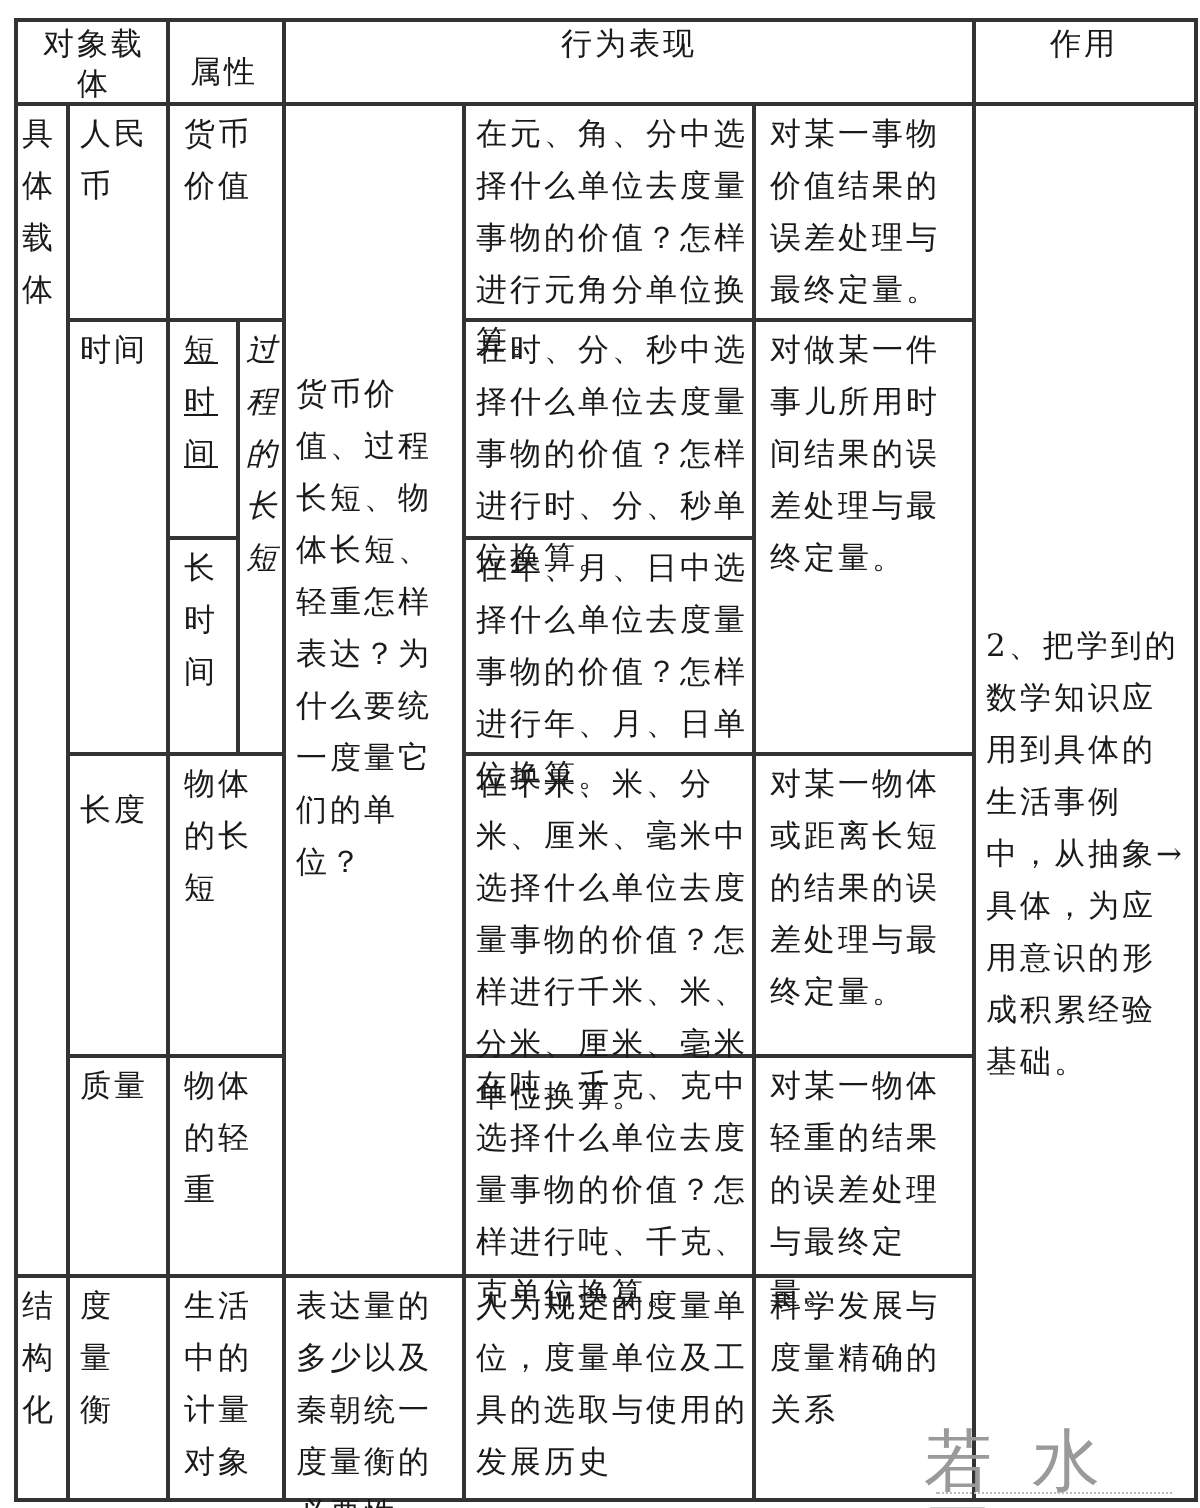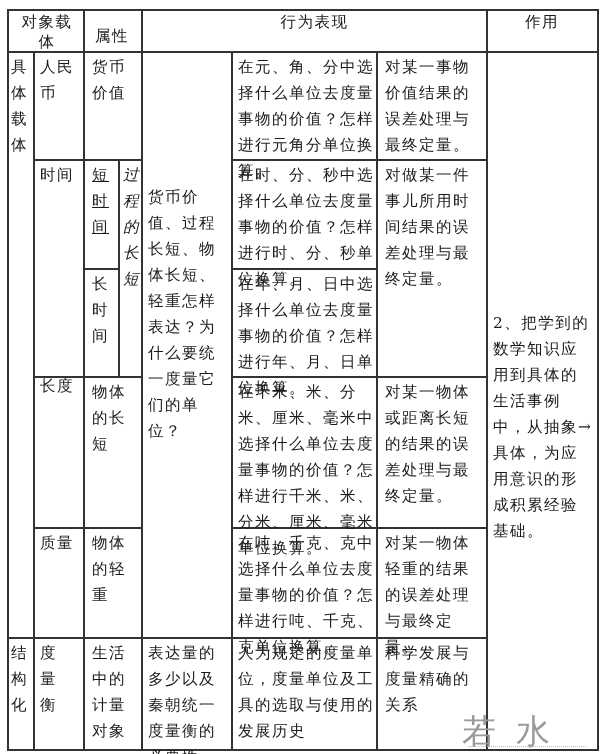--- a/index.html
+++ b/index.html
@@ -62,21 +62,21 @@
   <div class="cell" style="left:148px;top:184px;width:82px;">货币价值、过程长短、物体长短、轻重怎样表达？为什么要统一度量它们的单位？</div>
 
   <div class="cell" style="left:40px;top:162px;width:40px;">时间</div>
   <div class="cell" style="left:92px;top:162px;width:20px;text-decoration:underline;">短时间</div>
   <div class="cell" style="left:92px;top:271px;width:20px;">长时间</div>
   <div class="cell" style="left:123px;top:162px;width:20px;font-style:italic;">过程的长短</div>
   <div class="cell" style="left:238px;top:162px;width:136px;">在时、分、秒中选择什么单位去度量事物的价值？怎样进行时、分、秒单位换算。</div>
   <div class="cell" style="left:238px;top:271px;width:136px;">在年、月、日中选择什么单位去度量事物的价值？怎样进行年、月、日单位换算。</div>
   <div class="cell" style="left:385px;top:162px;width:98px;">对做某一件事儿所用时间结果的误差处理与最终定量。</div>
 
-  <div class="cell" style="left:40px;top:373px;width:40px;">长度</div>
+  <div class="cell" style="left:40px;top:392px;width:40px;">长度</div>
   <div class="cell" style="left:92px;top:379px;width:46px;">物体的长短</div>
   <div class="cell" style="left:238px;top:379px;width:136px;">在千米、米、分米、厘米、毫米中选择什么单位去度量事物的价值？怎样进行千米、米、分米、厘米、毫米单位换算。</div>
   <div class="cell" style="left:385px;top:379px;width:98px;">对某一物体或距离长短的结果的误差处理与最终定量。</div>
 
   <div class="cell" style="left:40px;top:530px;width:40px;">质量</div>
   <div class="cell" style="left:92px;top:530px;width:46px;">物体的轻重</div>
   <div class="cell" style="left:238px;top:530px;width:136px;">在吨、千克、克中选择什么单位去度量事物的价值？怎样进行吨、千克、克单位换算。</div>
   <div class="cell" style="left:385px;top:530px;width:98px;">对某一物体轻重的结果的误差处理与最终定量。</div>
 
   <div class="cell" style="left:40px;top:640px;width:20px;">度量衡</div>

